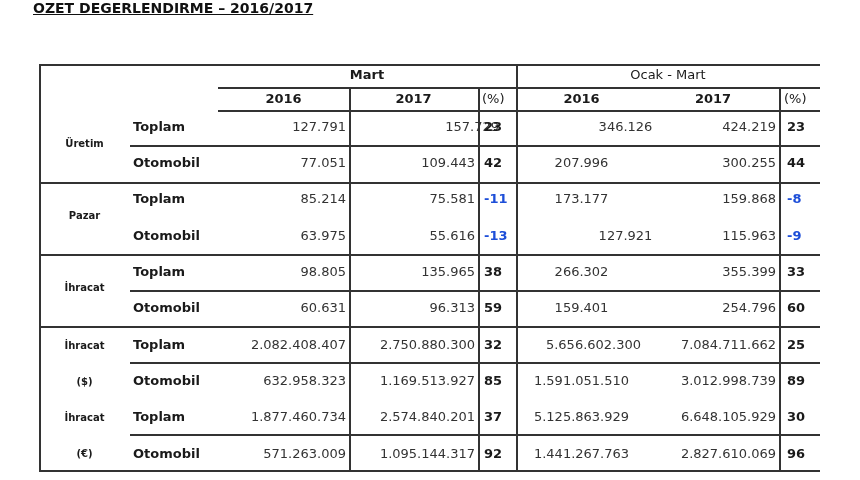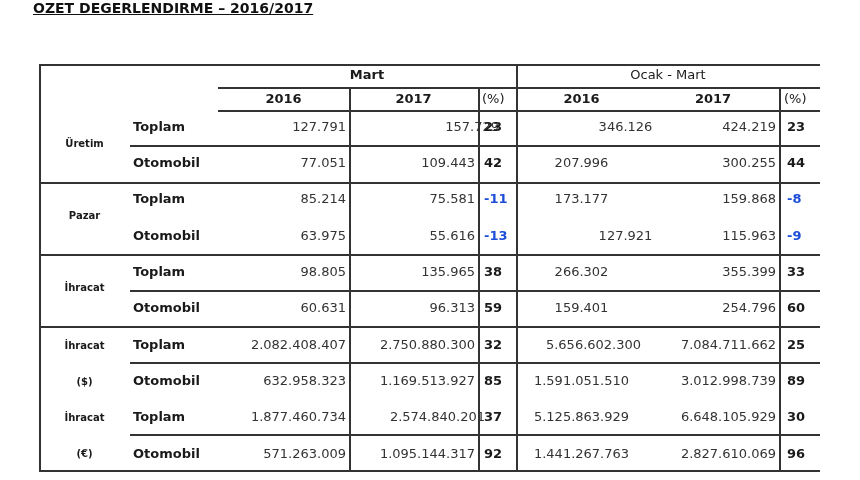--- a/index.html
+++ b/index.html
@@ -111,21 +111,21 @@
     <div class="txt num" style="left:218px;top:373px;width:128px;">632.958.323</div>
     <div class="txt num" style="left:349px;top:373px;width:126px;">1.169.513.927</div>
     <div class="txt pct" style="left:484px;top:373px;width:34px;">85</div>
     <div class="txt num-c" style="left:516px;top:373px;width:131px;">1.591.051.510</div>
     <div class="txt num" style="left:647px;top:373px;width:129px;">3.012.998.739</div>
     <div class="txt pct" style="left:787px;top:373px;width:34px;">89</div>
     <div class="txt grp" style="left:41px;top:410px;width:87px;">İhracat</div>
     <div class="txt grp" style="left:41px;top:446px;width:87px;">(€)</div>
     <div class="txt lbl" style="left:133px;top:409px;width:80px;">Toplam</div>
     <div class="txt num" style="left:218px;top:409px;width:128px;">1.877.460.734</div>
-    <div class="txt num" style="left:349px;top:409px;width:126px;margin-left:10px;">2.574.840.201</div>
+    <div class="txt num" style="left:349px;top:409px;width:126px;">2.574.840.201</div>
     <div class="txt pct" style="left:484px;top:409px;width:34px;">37</div>
     <div class="txt num-c" style="left:516px;top:409px;width:131px;">5.125.863.929</div>
     <div class="txt num" style="left:647px;top:409px;width:129px;">6.648.105.929</div>
     <div class="txt pct" style="left:787px;top:409px;width:34px;">30</div>
     <div class="txt lbl" style="left:133px;top:446px;width:80px;">Otomobil</div>
     <div class="txt num" style="left:218px;top:446px;width:128px;">571.263.009</div>
     <div class="txt num" style="left:349px;top:446px;width:126px;">1.095.144.317</div>
     <div class="txt pct" style="left:484px;top:446px;width:34px;">92</div>
     <div class="txt num-c" style="left:516px;top:446px;width:131px;">1.441.267.763</div>
     <div class="txt num" style="left:647px;top:446px;width:129px;">2.827.610.069</div>

